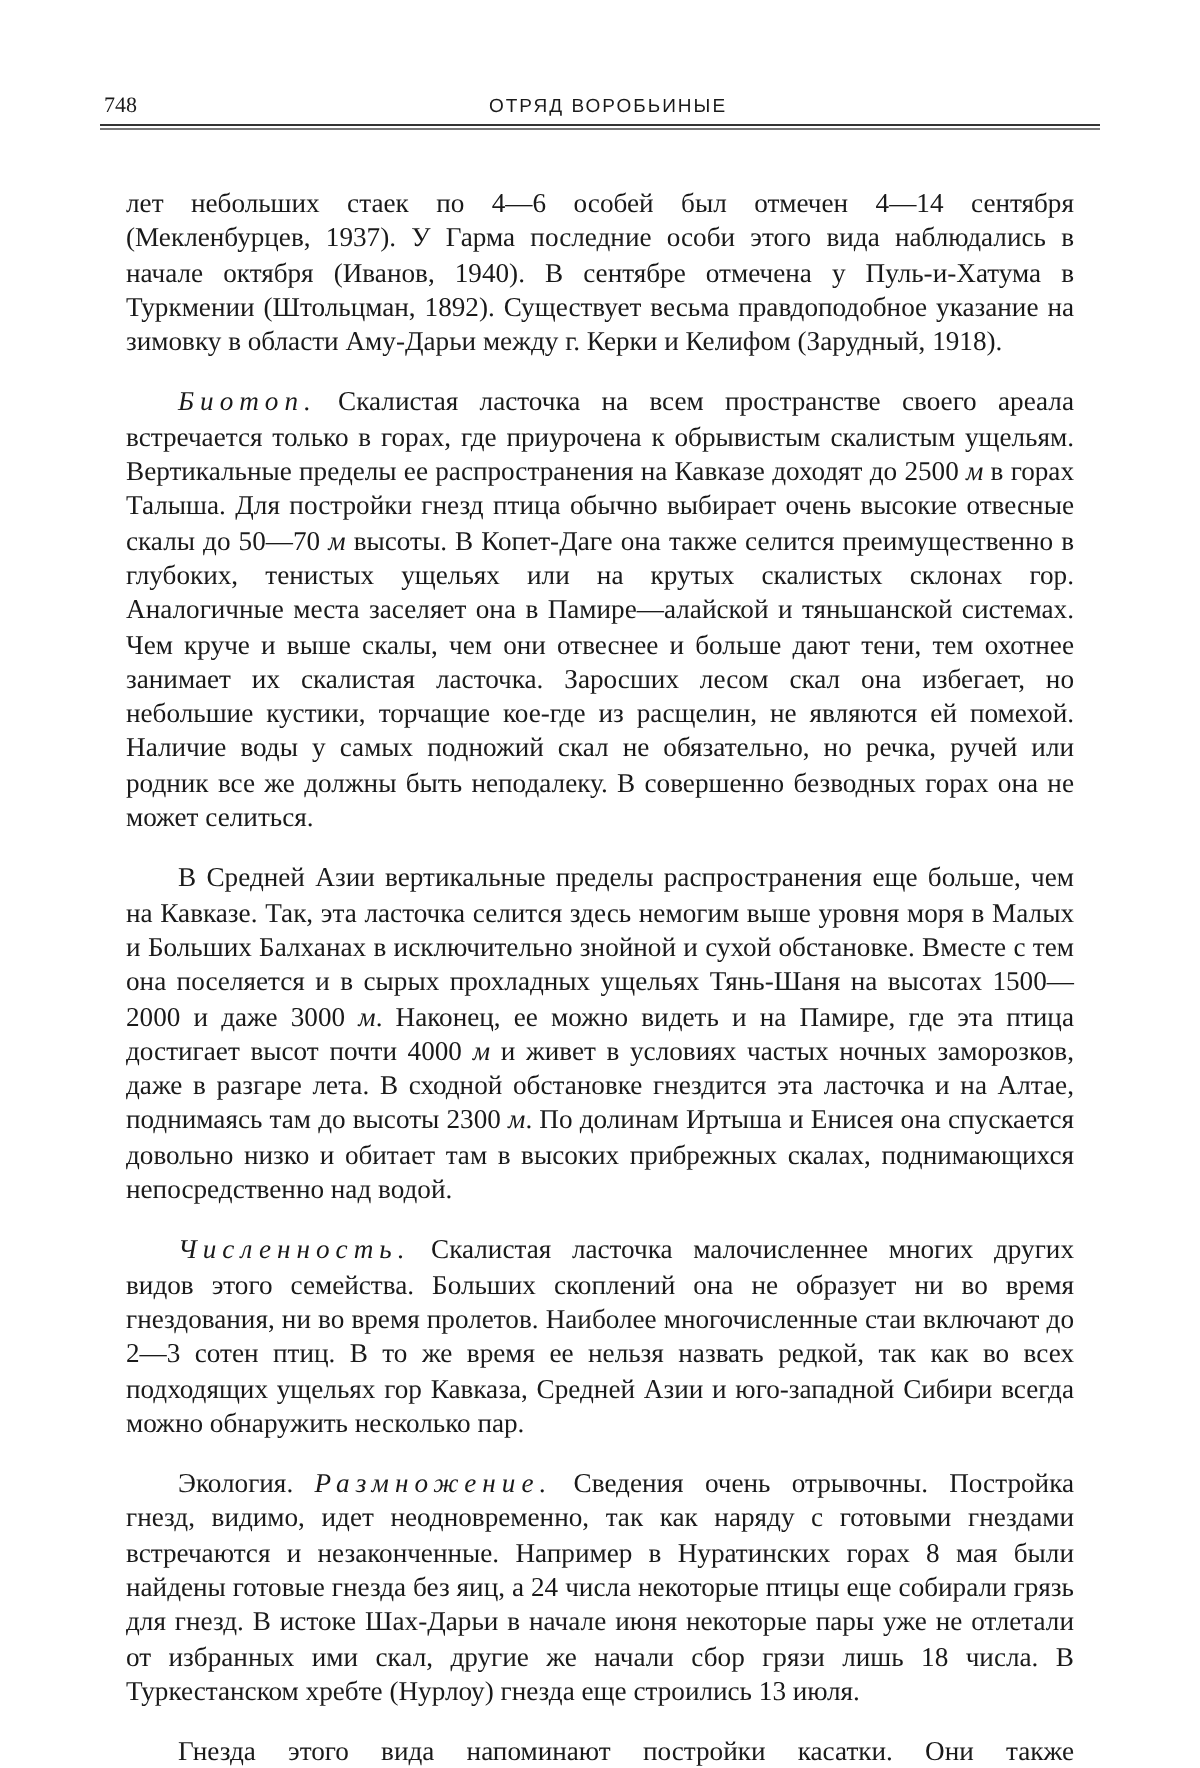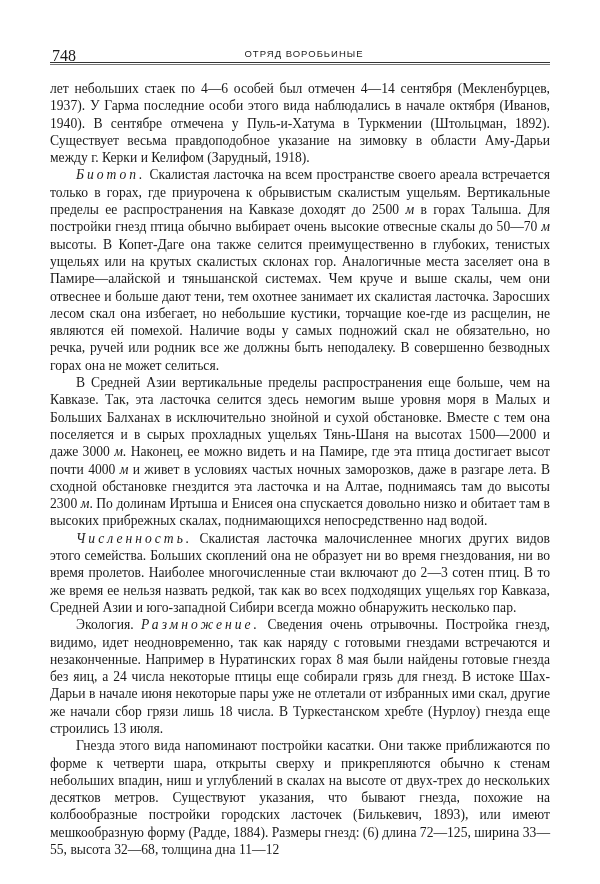--- a/index.html
+++ b/index.html
@@ -1,27 +1,27 @@
 <!DOCTYPE html>
 <html><head>
 <meta charset="utf-8">
 <style>
   html, body { margin: 0; padding: 0; background: #ffffff; }
   body { width: 600px; height: 884px; position: relative; overflow: hidden;
          font-family: "Liberation Serif", "DejaVu Serif", serif; color: #1a1a1a; }
   .page { position: absolute; left: 50px; top: 0; width: 500px; }
   .header { position: absolute; top: 47px; left: 0; width: 500px; height: 14px; }
-  .page-num { position: absolute; left: 2px; top: 0; font-size: 16px; }
+  .page-num { position: absolute; left: 2px; top: 0; font-size: 11px; }
   .running-title { position: absolute; left: 4px; width: 500px; text-align: center; top: 1px;
                    font-family: "Liberation Sans", "DejaVu Sans", sans-serif; font-size: 9.5px; letter-spacing: 1px; }
   .rule { position: absolute; top: 62px; left: 0; width: 500px; height: 0;
           border-top: 1.5px solid #333; border-bottom: 1px solid #777; padding-top: 1px; }
   .body { position: absolute; top: 80px; left: 0; width: 500px; font-size: 13.6px; line-height: 17.3px;
           text-align: justify; }
-  .body p { margin: 0; text-indent: 0; }
+  .body p { margin: 13px; text-indent: 0; }
   .body p.ind { text-indent: 26px; }
   .spaced { letter-spacing: 3px; font-style: italic; }
   .bold { font-weight: normal; }
   .it { font-style: italic; }
 </style>
 </head>
 <body>
 
 <div class="page">
   <div class="header">

